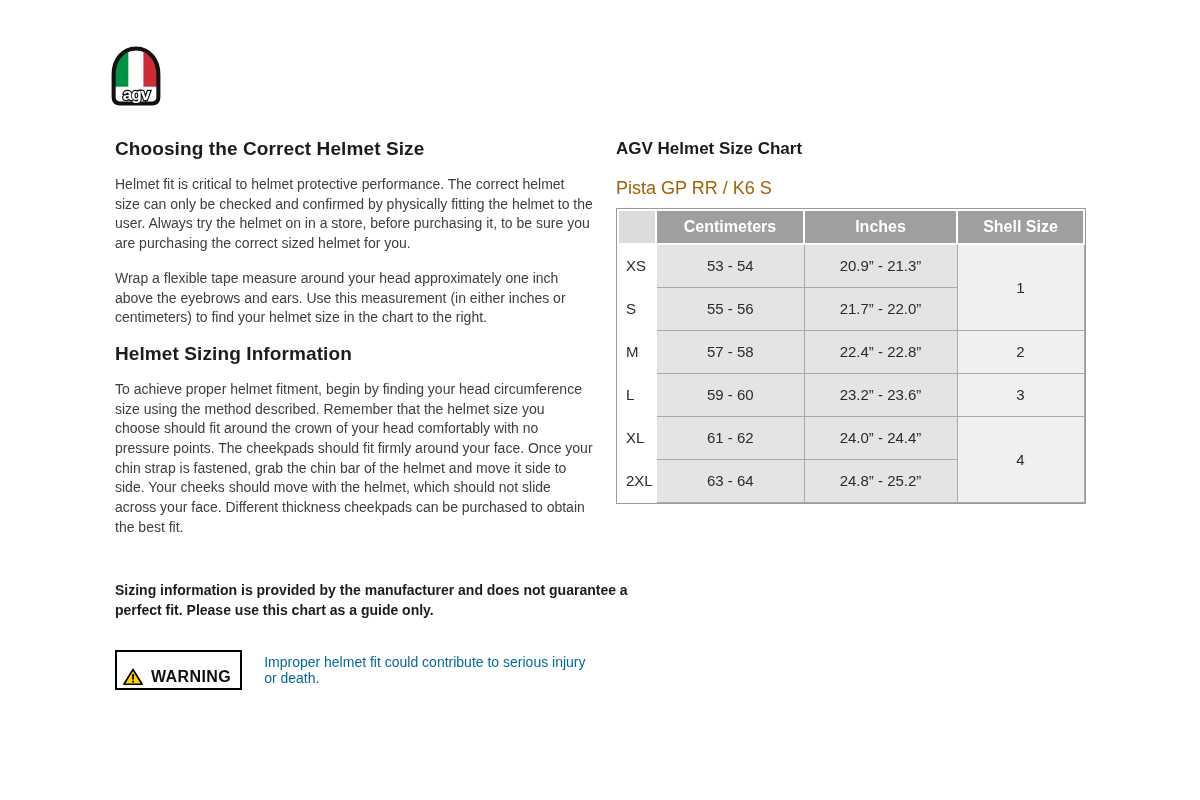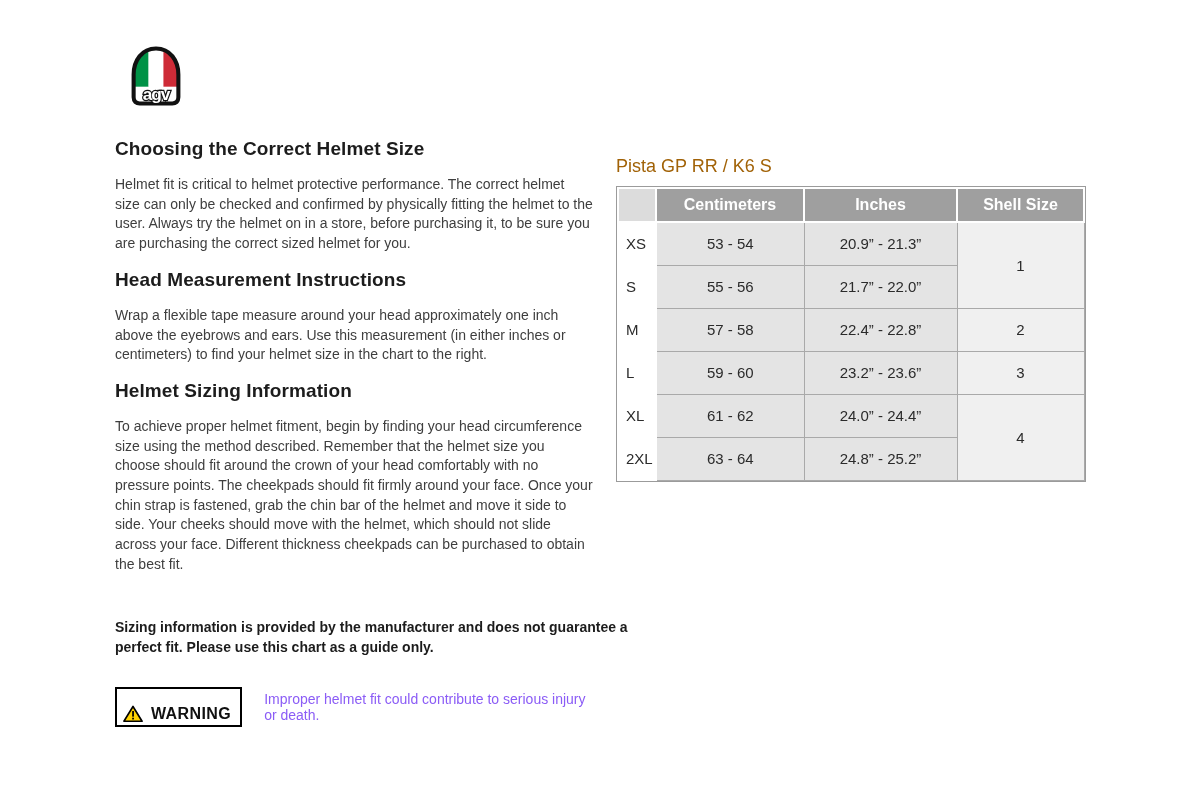--- a/index.html
+++ b/index.html
@@ -6,21 +6,21 @@
   html, body { margin: 0; padding: 0; }
   body {
     width: 1200px; height: 800px;
     background: #ffffff;
     font-family: "Liberation Sans", sans-serif;
     position: relative;
     color: #3d3d3d;
   }
 
   
-  .logo { position: absolute; left: 128px; top: 46px; width: 56px; height: 60px; }
+  .logo { position: absolute; left: 108px; top: 46px; width: 56px; height: 60px; }
 
   
   .col-left { position: absolute; left: 115px; top: 138px; width: 478px; }
   .col-left h2 {
     font-size: 19px; font-weight: bold; color: #1c1c1c;
     margin: 0 0 15px 0; letter-spacing: 0.1px; line-height: 22px;
   }
   .col-left p.body {
     font-size: 14px; color: #3e3e3e; line-height: 19.7px; margin: 0;
   }
@@ -31,21 +31,21 @@
   }
   .warning-row { margin-top: 30px; display: flex; align-items: center; }
   .warning-box {
     display: inline-flex; align-items: flex-end;
     border: 2px solid #000; background: #fff;
     padding: 16px 9px 2px 6px; gap: 8px;
   }
   .warning-label {
     font-weight: bold; font-size: 16px; color: #101010; letter-spacing: 0.4px;
   }
-  .warning-text { font-size: 14px; color: #8b5cf6; margin-left: 22px; }
+  .warning-text { font-size: 14px; color: #0369a1; margin-left: 22px; }
 
   
   .col-right { position: absolute; left: 616px; top: 138px; width: 470px; }
   .chart-title {
     font-size: 17px; font-weight: bold; color: #1c1c1c; margin: 0; line-height: 22px;
   }
   .chart-subtitle { font-size: 18px; color: #a16207; margin-top: 18px; line-height: 20px; }
 
   .table-wrap { margin-top: 10px; border: 1px solid #9b9b9b; background: #fff; }
   table.size-chart { width: 100%; border-collapse: collapse; table-layout: fixed; }
@@ -87,21 +87,20 @@
     <text x="27" y="53" text-anchor="middle" font-family="Liberation Sans, sans-serif" font-size="17" font-weight="bold" letter-spacing="-1" fill="#ffffff" stroke="#111111" stroke-width="2.4" paint-order="stroke">agv</text>
   </svg>
 </div>
 
 <div class="col-left">
   <section>
     <h2>Choosing the Correct Helmet Size</h2>
     <p class="body">Helmet fit is critical to helmet protective performance. The correct helmet size can only be checked and confirmed by physically fitting the helmet to the user. Always try the helmet on in a store, before purchasing it, to be sure you are purchasing the correct sized helmet for you.</p>
   </section>
   <section>
-    <h2>Head Measurement Instructions</h2>
     <p class="body">Wrap a flexible tape measure around your head approximately one inch above the eyebrows and ears. Use this measurement (in either inches or centimeters) to find your helmet size in the chart to the right.</p>
   </section>
   <section>
     <h2>Helmet Sizing Information</h2>
     <p class="body">To achieve proper helmet fitment, begin by finding your head circumference size using the method described. Remember that the helmet size you choose should fit around the crown of your head comfortably with no pressure points. The cheekpads should fit firmly around your face. Once your chin strap is fastened, grab the chin bar of the helmet and move it side to side. Your cheeks should move with the helmet, which should not slide across your face. Different thickness cheekpads can be purchased to obtain the best fit.</p>
   </section>
 
   <p class="disclaimer">Sizing information is provided by the manufacturer and does not guarantee a perfect fit. Please use this chart as a guide only.</p>
 
   <div class="warning-row">
@@ -111,20 +110,21 @@
         <rect x="10.1" y="6.2" width="1.9" height="6.2" fill="#000"></rect>
         <rect x="10.1" y="13.6" width="1.9" height="1.9" fill="#000"></rect>
       </svg>
       <span class="warning-label">WARNING</span>
     </div>
     <span class="warning-text">Improper helmet fit could contribute to serious injury or death.</span>
   </div>
 </div>
 
 <div class="col-right">
+  <h2 class="chart-title">AGV Helmet Size Chart</h2>
   <div class="chart-subtitle">Pista GP RR / K6 S</div>
 
   <div class="table-wrap">
     <table class="size-chart">
       <thead>
         <tr>
           <th class="c-label"></th>
           <th class="c-cm">Centimeters</th>
           <th class="c-in">Inches</th>
           <th class="c-shell">Shell Size</th>

